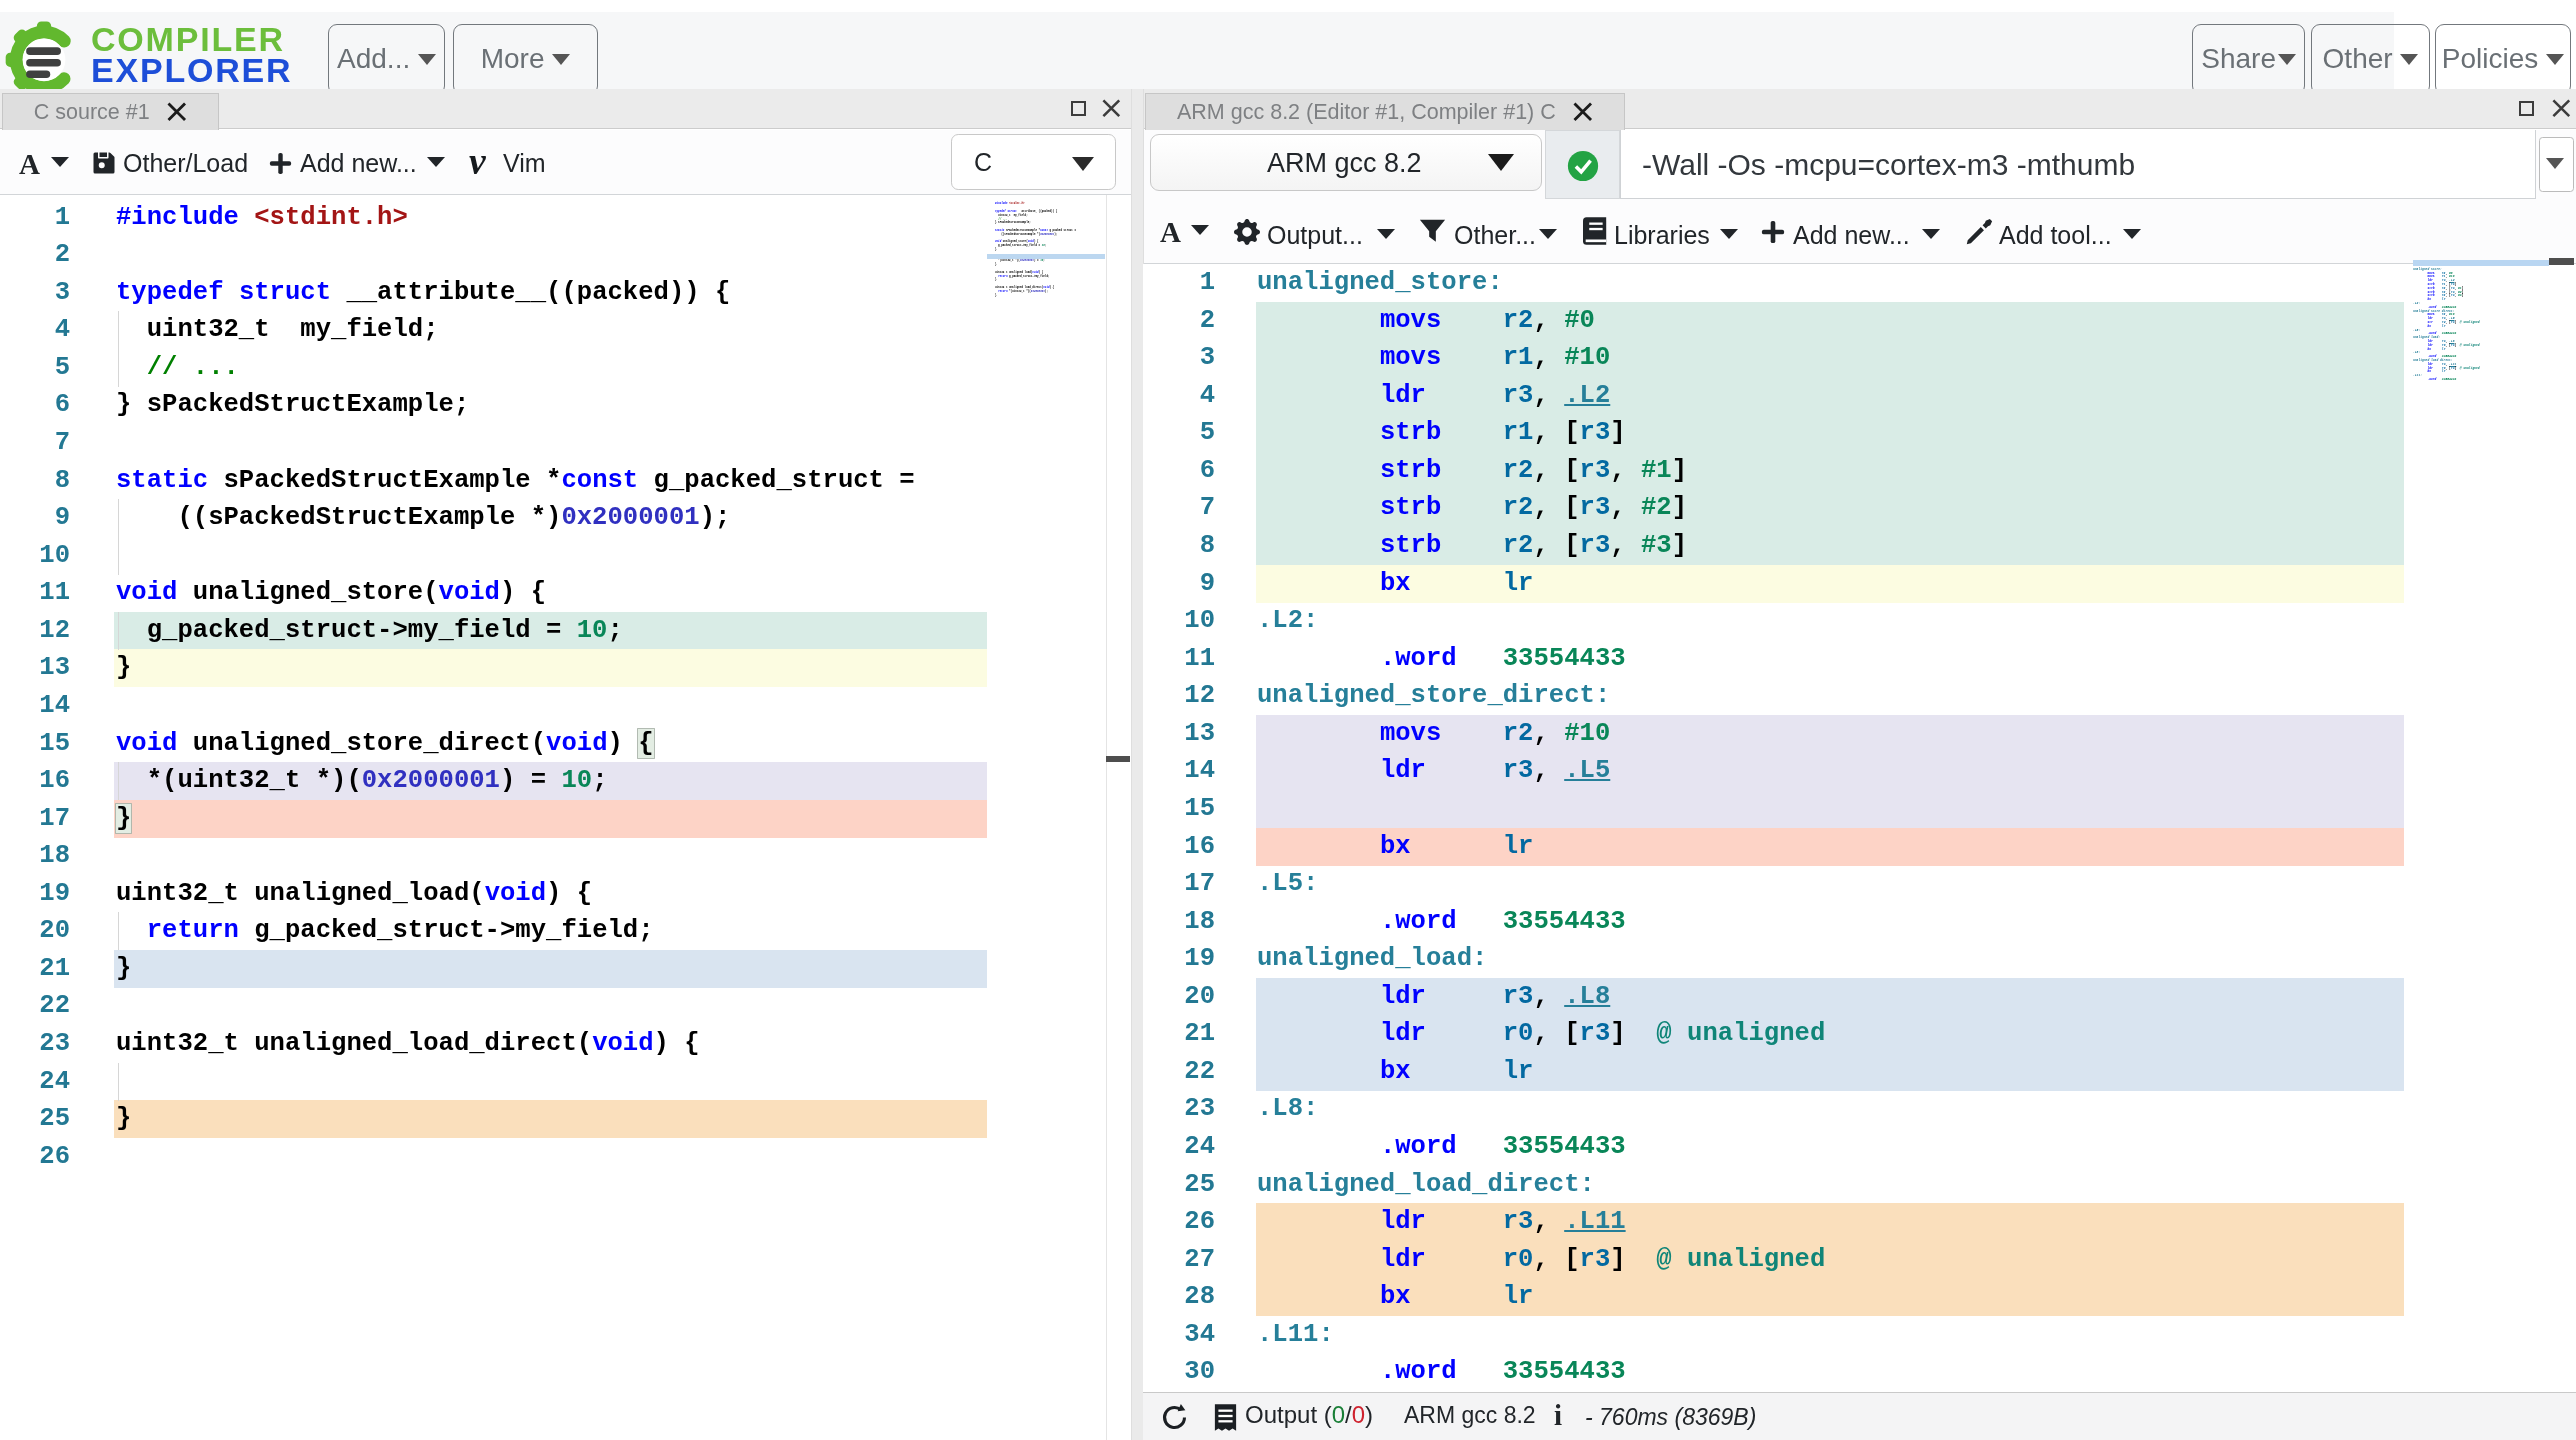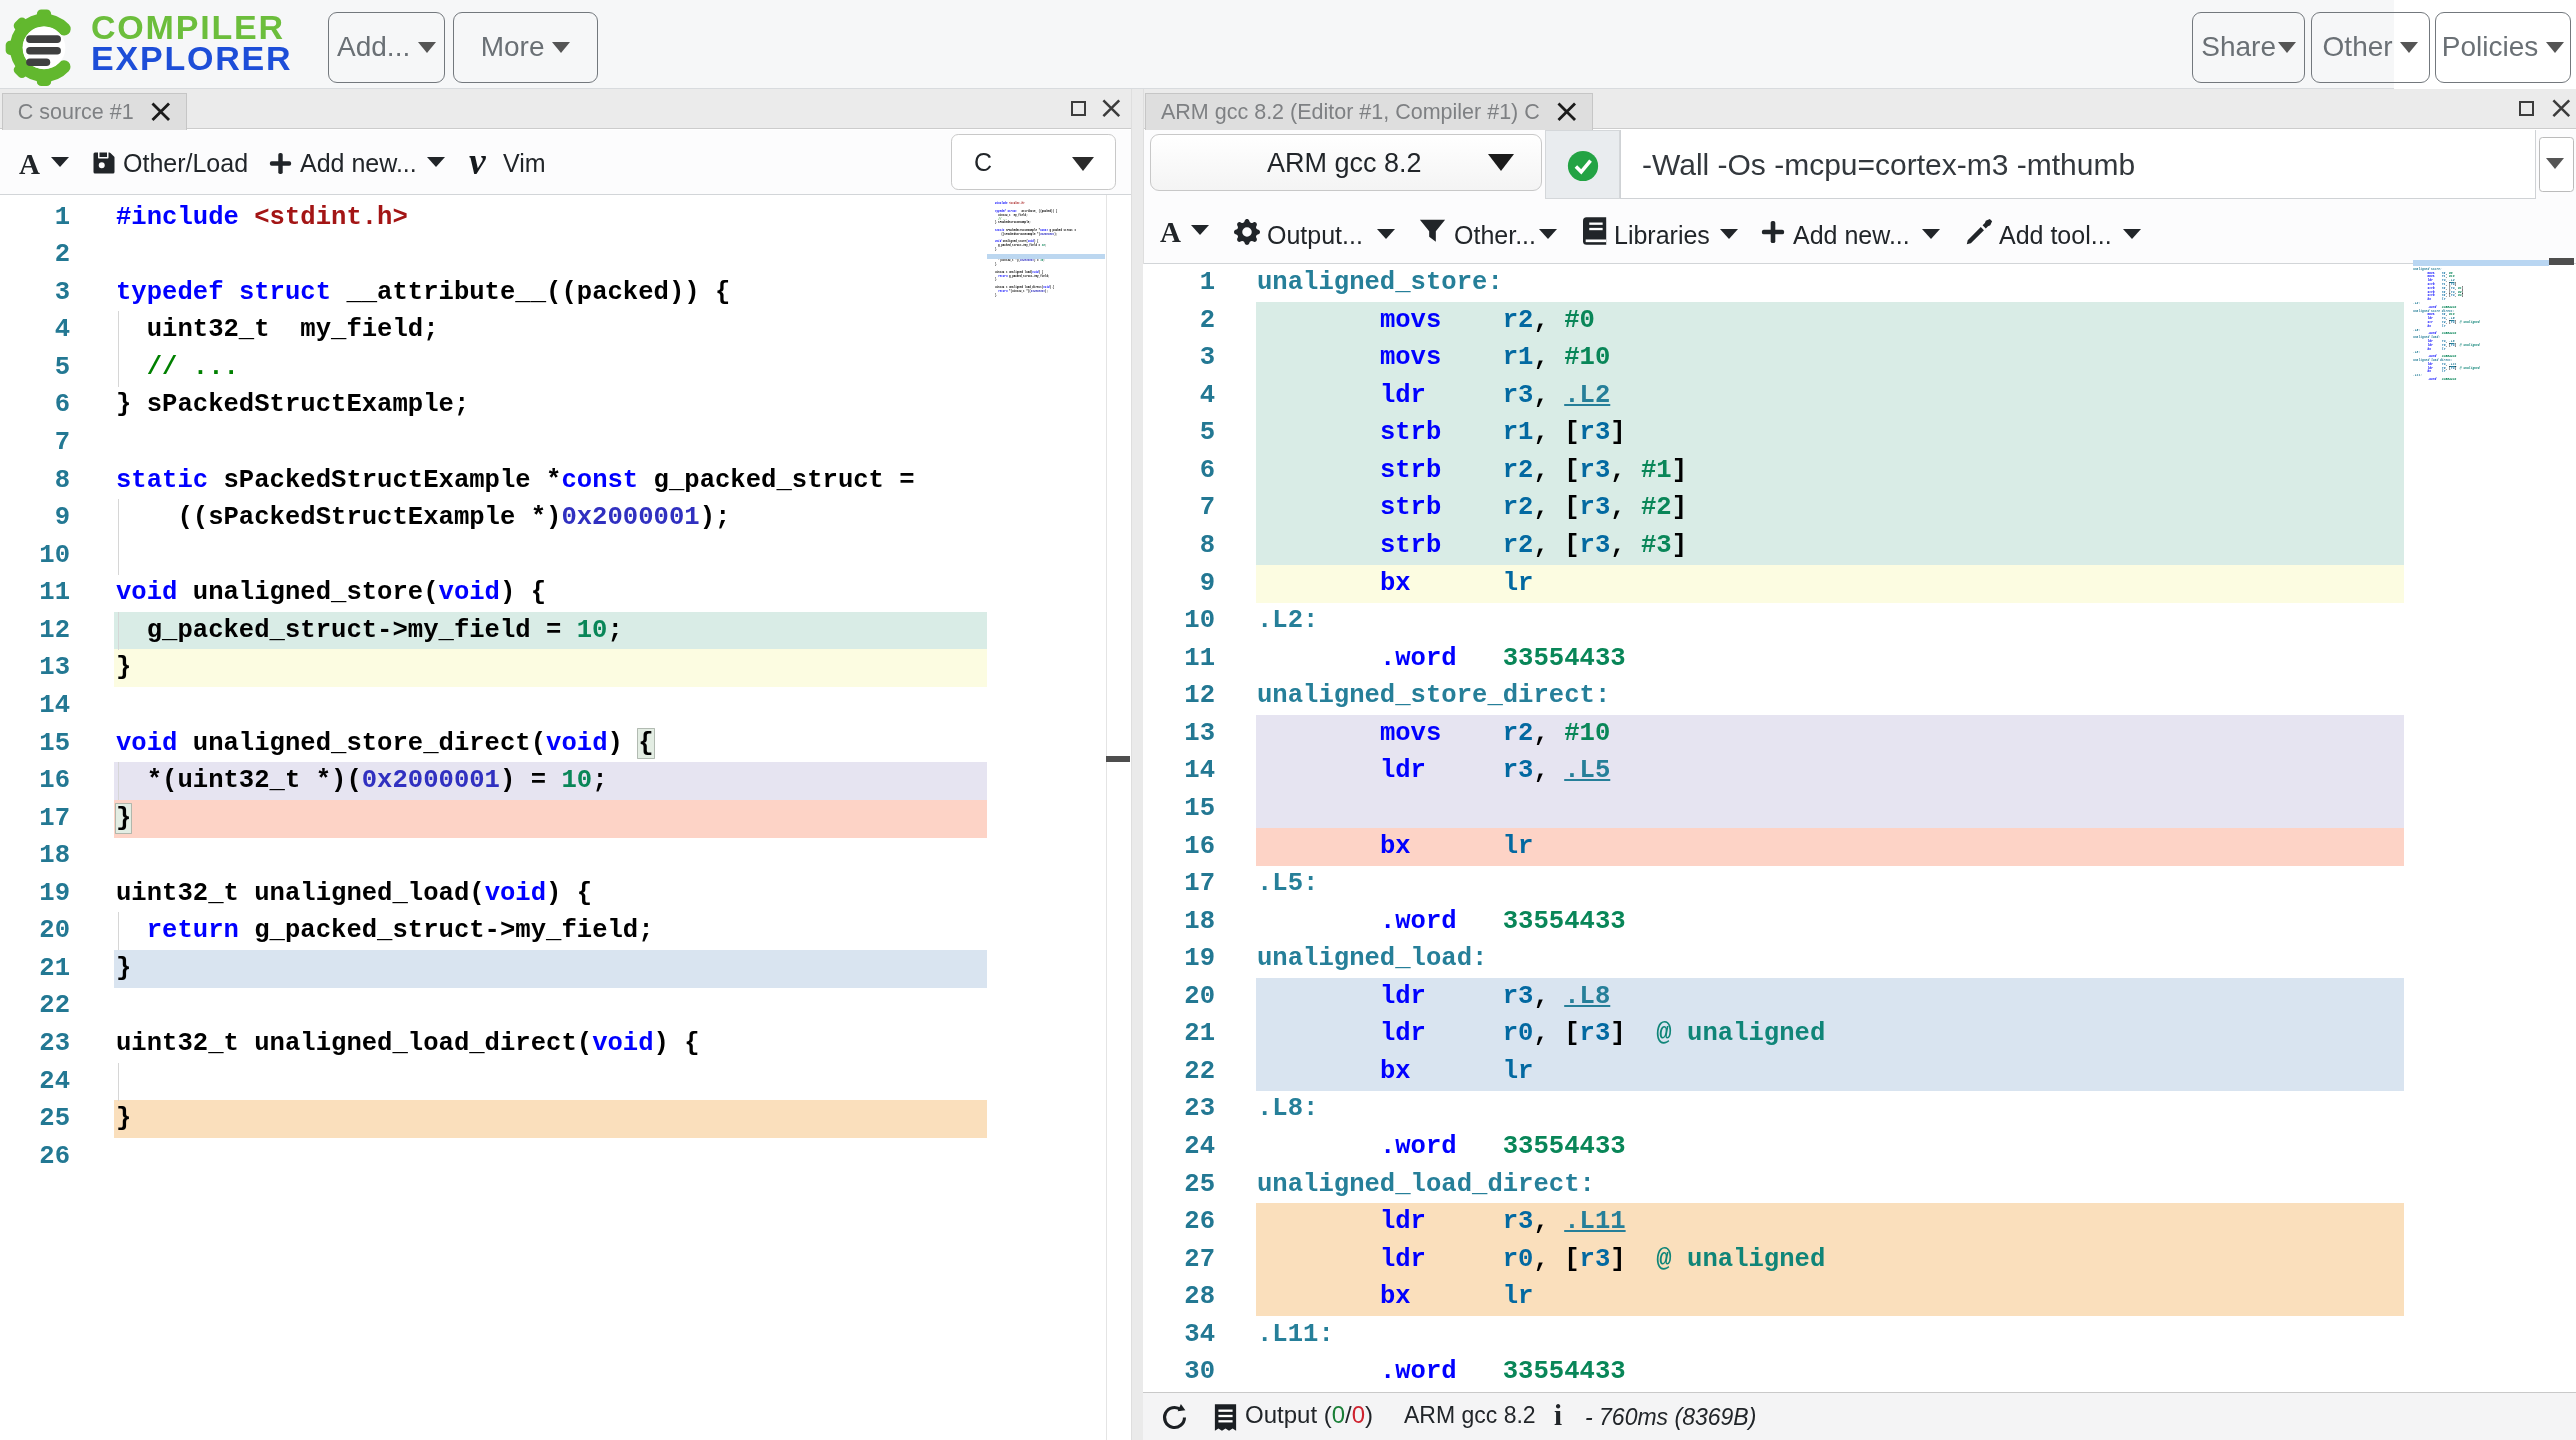--- a/index.html
+++ b/index.html
@@ -1,24 +1,24 @@
 <!DOCTYPE html>
 <html style="font-size:14.3px"><head><meta charset="utf-8"><style>
 *{margin:0;padding:0;box-sizing:border-box}
 html,body{width:2576px;height:1440px;overflow:hidden;background:#fff;font-family:"Liberation Sans",sans-serif}
 .abs{position:absolute}
 
-#nav{position:absolute;left:0;top:0;width:2394px;height:89px;background:#f6f7f8;border-bottom:0.9px solid #d8dbde}
+#nav{position:absolute;left:0;top:12px;width:2394px;height:89px;background:#f6f7f8;border-bottom:0.9px solid #d8dbde}
 #logotxt{position:absolute;left:91px;top:11.6px;font-weight:bold;font-size:34px;line-height:31px;letter-spacing:1.8px;color:#6cbe3c}
 #logotxt b{color:#1d4ed8}
 .navbtn{position:absolute;top:11.6px;height:71px;border:1.8px solid #73787d;border-radius:9px;color:#6a7075;font-size:28px;display:flex;align-items:center;justify-content:center;background:transparent}
 .car{display:inline-block;width:0;height:0;border-left:9.8px solid transparent;border-right:9.8px solid transparent;border-top:11.6px solid #555}
 
 #strip{position:absolute;left:0;top:89px;width:2576px;height:40px;background:#ebebeb;border-bottom:0.9px solid #ccc}
-.tab{position:absolute;top:93px;height:37px;background:#dedede;border:0.9px solid #c6c6c6;border-bottom:none;color:#7e8083;font-size:21.5px;display:flex;align-items:center;padding:0 15px}
+.tab{position:absolute;top:93px;height:37px;background:#dedede;border:0.9px solid #c6c6c6;border-bottom:none;color:#7e8083;font-size:21.5px;display:flex;align-items:center;padding:0 31px}
 .tab .x{margin-left:16px}
 
 .tbar{position:absolute;background:#fcfcfd;border-bottom:0.9px solid #d2d5d8}
 .titem{position:absolute;font-size:25px;color:#212529;white-space:nowrap}
 .bA{font-weight:bold;font-size:29px;font-family:"Liberation Serif",serif;letter-spacing:-0.9px}
 .scar{display:inline-block;width:0;height:0;border-left:9px solid transparent;border-right:9px solid transparent;border-top:10.7px solid #212529;vertical-align:1.8px}
 
 .sel{position:absolute;background:#fff;border:1.8px solid #c8c8c8;border-radius:7.2px}
 
 #led{position:absolute;left:0;top:195px;width:1131px;height:1245px;background:#fff;overflow:hidden}

